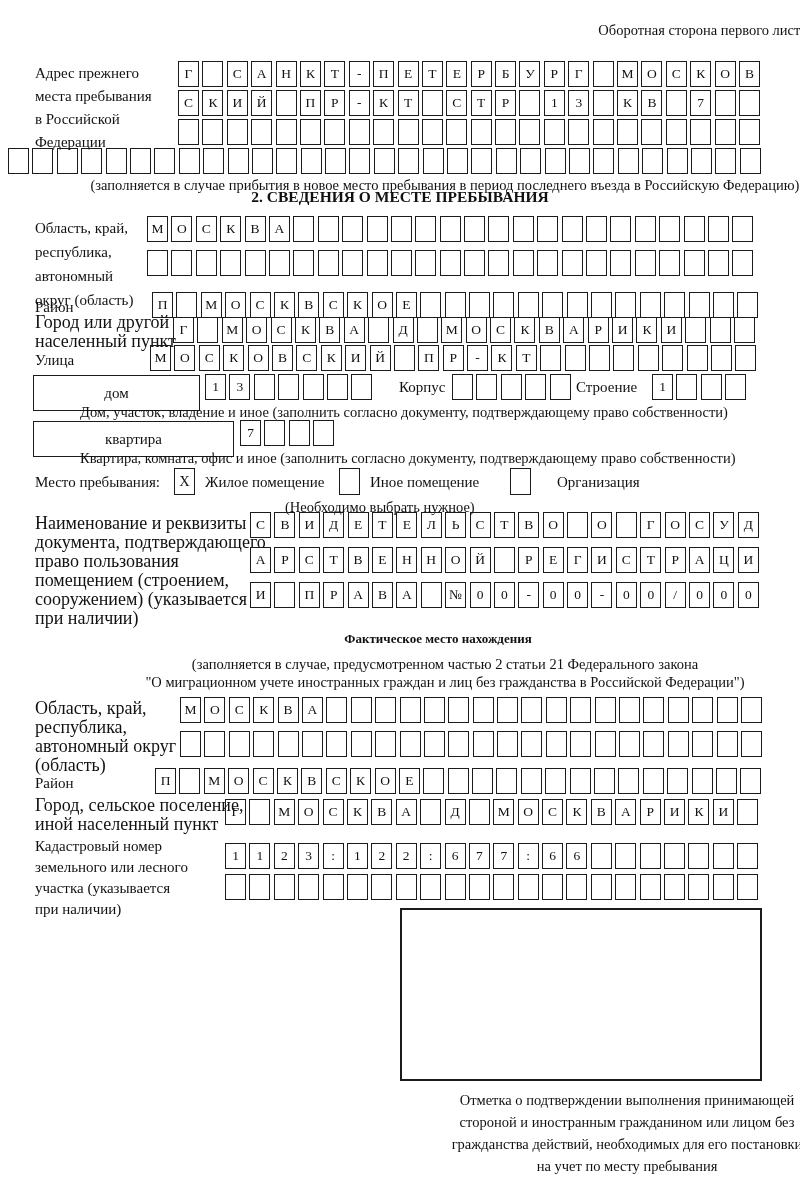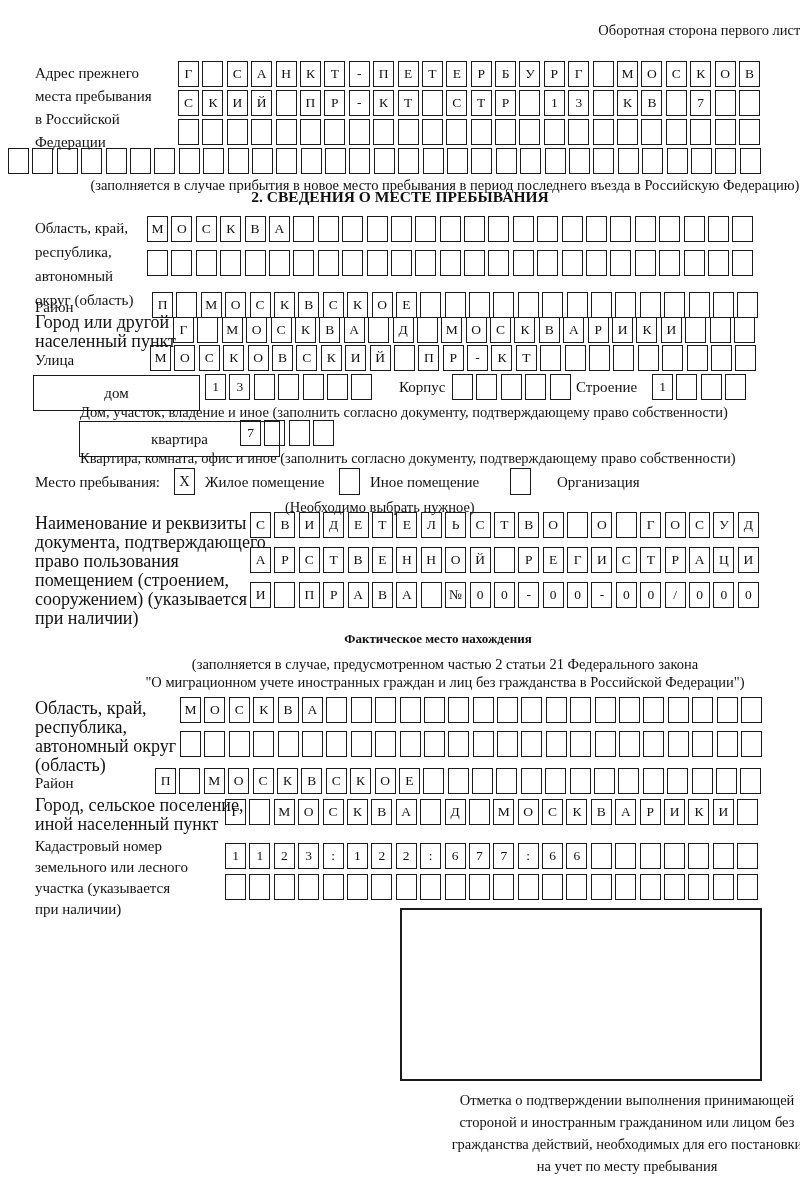--- a/index.html
+++ b/index.html
@@ -321,21 +321,21 @@
   </div>
 <div class="abs lbl" style="left:576px;top:377px;line-height:20px;">Строение</div>
 <div class="cellrow" style="left:652px;top:374px;">
     <span class="cell">1</span>
     <span class="cell"></span>
     <span class="cell"></span>
     <span class="cell"></span>
   </div>
 <div class="abs cap" style="left:35px;top:404px;">Дом, участок, владение и иное (заполнить согласно документу, подтверждающему право собственности)</div>
 
-<div class="widebox" style="left:33px;top:421px;width:201px;margin-left:46px;">квартира</div>
+<div class="widebox" style="left:33px;top:421px;width:201px;">квартира</div>
 <div class="cellrow" style="left:240px;top:420px;">
     <span class="cell">7</span>
     <span class="cell"></span>
     <span class="cell"></span>
     <span class="cell"></span>
   </div>
 <div class="abs cap" style="left:35px;top:450px;">Квартира, комната, офис и иное (заполнить согласно документу, подтверждающему право собственности)</div>
 
 <div class="abs lbl" style="left:35px;top:471px;">Место пребывания:</div>
 <div class="cb" style="left:174px;top:468px;">X</div>

